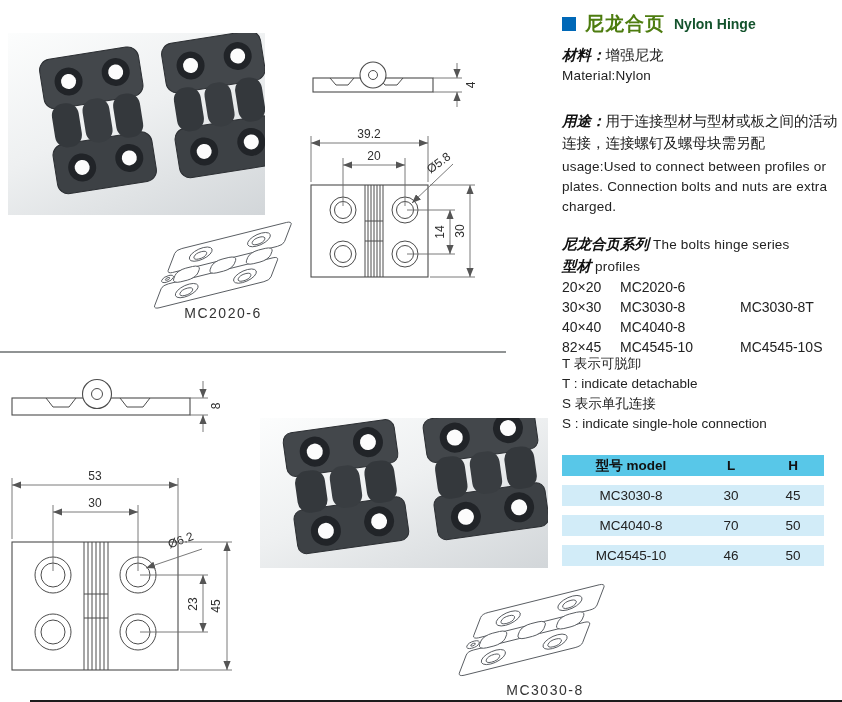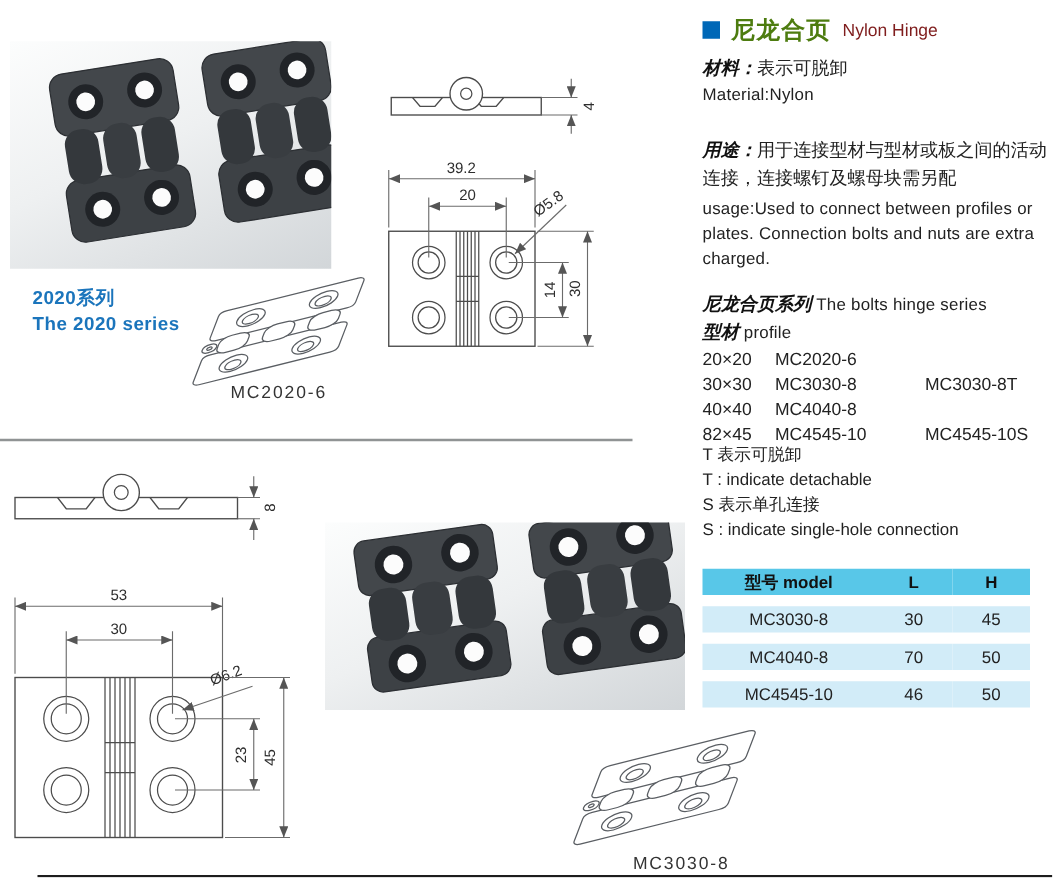--- a/index.html
+++ b/index.html
@@ -28,21 +28,21 @@
 
   
   .mid-rule    { left:0; top:351px; width:506px; height:2px; background:#909394; }
   .bottom-rule { left:30px; right:0; bottom:0; height:2px; background:#1d1d1d; }
 
   
   .rc { left:562px; width:282px; }
   .title-row { display:flex; align-items:center; gap:9px; }
   .title-sq  { width:14px; height:14px; background:#0068b7; flex:0 0 auto; }
   .title-cn  { font-size:19px; font-weight:bold; color:#4d7c0f; letter-spacing:1px; }
-  .title-en  { font-size:14px; font-weight:normal; color:#7f1d1d; }
+  .title-en  { font-size:14px; font-weight:bold; color:#14532d; }
   .cn-line   { font-size:14.5px; line-height:22px; color:#222; }
   .cn-line b { font-size:14.5px; color:#111;font-style:italic; }
   .en-line   { font-size:13.5px; line-height:20px; color:#222; letter-spacing:.2px; }
   .model-row { display:flex; font-size:14px; line-height:20px; color:#222; }
   .model-row .sz { width:58px; }
   .model-row .m1 { width:120px; }
   .note-line { font-size:13.5px; line-height:20px; color:#222; }
 
   
   .spec { left:562px; top:455px; width:262px; }
@@ -87,24 +87,20 @@
         <circle cx="75" cy="23" r="14" fill="#212428"></circle>
           <circle cx="75" cy="23" r="7.5" fill="#fcfcfc"></circle>
         <circle cx="27" cy="112" r="14" fill="#212428"></circle>
           <circle cx="27" cy="112" r="7.5" fill="#fcfcfc"></circle>
         <circle cx="75" cy="110" r="14" fill="#212428"></circle>
           <circle cx="75" cy="110" r="7.5" fill="#fcfcfc"></circle>
       </g>
     </svg>
   </div>
 
-  <div class="abs series-cap" style="left:26px;top:228px;">
-    <div>2020系列</div>
-    <div>The 2020 series</div>
-  </div>
 
   <svg class="abs" style="left:150px;top:218px;" width="150" height="100" viewBox="0 0 150 100">
     <g transform="translate(26,32) rotate(-14) skewX(-35) scale(1,0.5)">
       <rect class="iso" x="0" y="0" width="120" height="42" rx="6"></rect>
       <rect class="iso" x="0" y="62" width="120" height="42" rx="6"></rect>
       <rect class="iso" x="10" y="40" width="25" height="24" rx="9"></rect>
       <rect class="iso" x="47.5" y="40" width="25" height="24" rx="9"></rect>
       <rect class="iso" x="85" y="40" width="25" height="24" rx="9"></rect>
       <circle class="iso" cx="30" cy="20" r="11.5"></circle>
         <circle class="iso" cx="30" cy="22" r="6.5"></circle>
@@ -318,40 +314,40 @@
   <div class="abs model-cap" style="left:485px;top:682px;width:120px;">MC3030-8</div>
 
   <div class="abs rc title-row" style="top:11px;">
     <div class="title-sq"></div>
     <span class="title-cn">尼龙合页</span>
     <span class="title-en">Nylon Hinge</span>
   </div>
 
   <div class="abs rc" style="top:44px;">
     <div class="cn-line">
-      <b>材料：</b><span>表示可脱卸</span>
+      <b>材料：</b><span>增强尼龙</span>
     </div>
     <div class="en-line">Material:Nylon</div>
   </div>
 
   <div class="abs rc" style="top:110px;">
     <div class="cn-line">
       <b>用途：</b><span>用于连接型材与型材或板之间的活动连接，连接螺钉及螺母块需另配</span>
     </div>
     <div class="en-line" style="margin-top:3px;">usage:Used to connect between profiles or plates. Connection bolts and nuts are extra charged.</div>
   </div>
 
   <div class="abs rc" style="top:233px;">
     <div class="cn-line">
       <b>尼龙合页系列</b>
       <span class="en-line">The bolts hinge series</span>
     </div>
     <div class="cn-line">
       <b>型材</b>
-      <span class="en-line">profile</span>
+      <span class="en-line">profiles</span>
     </div>
     <div class="model-row">
       <span class="sz">20×20</span>
       <span class="m1">MC2020-6</span>
       <span></span>
     </div>
     <div class="model-row">
       <span class="sz">30×30</span>
       <span class="m1">MC3030-8</span>
       <span>MC3030-8T</span>

